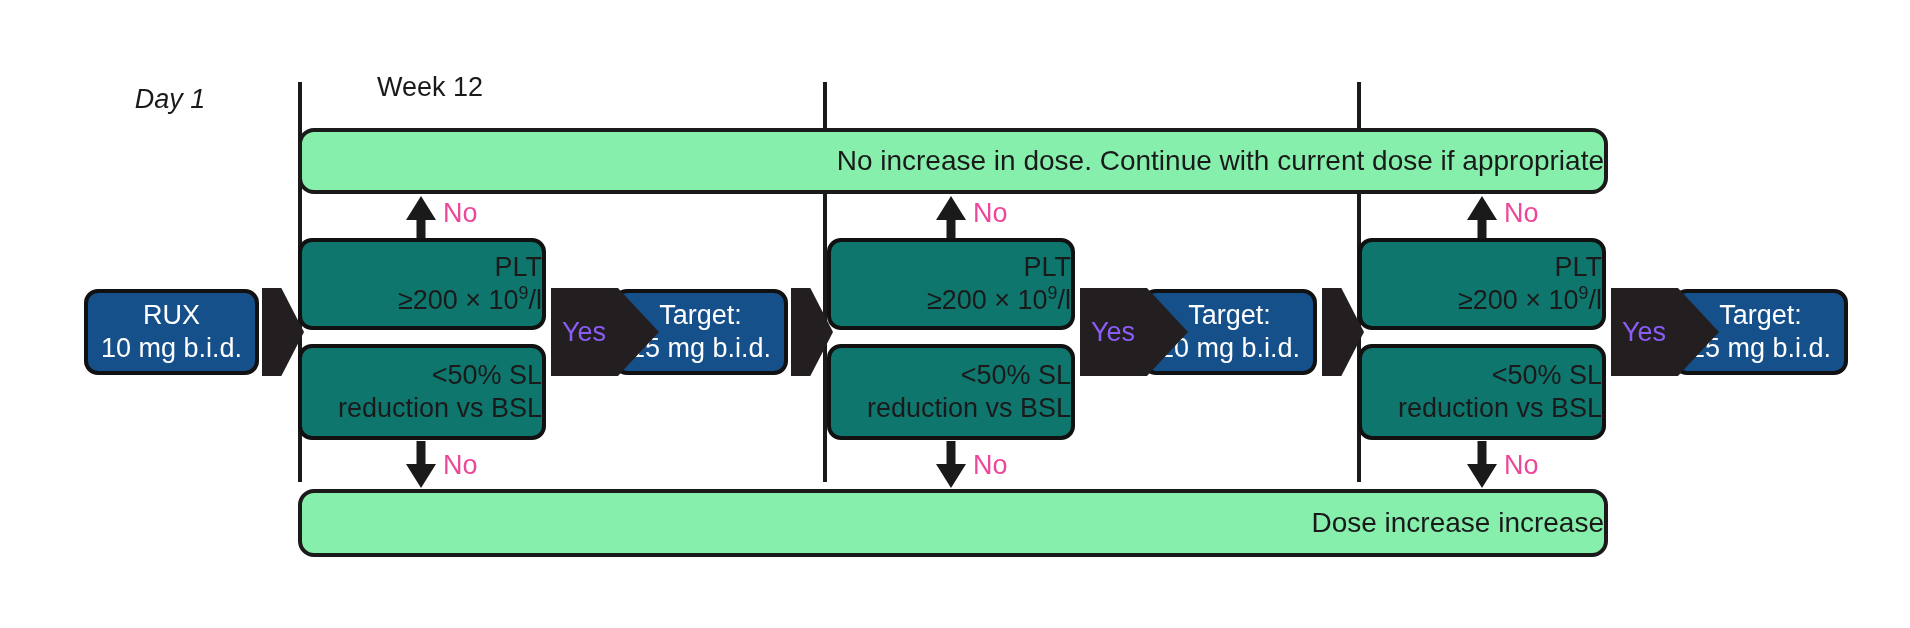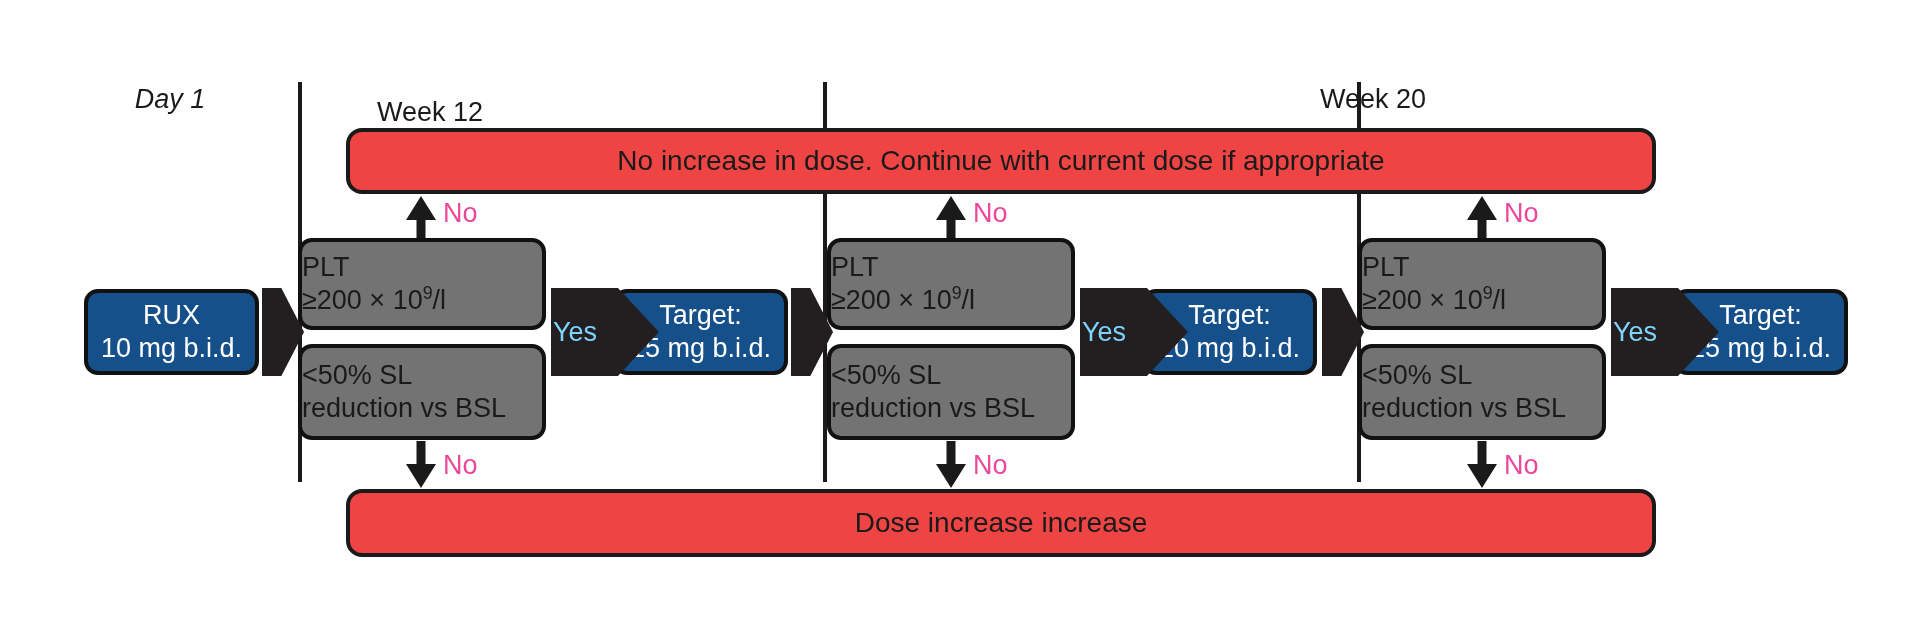--- a/index.html
+++ b/index.html
@@ -33,29 +33,28 @@
   .divider {
     position: absolute;
     width: 4px;
     background: #1a1a1a;
     z-index: 1;
   }
 
   
   .outcome-bar {
     position: absolute;
-    background: #ef4444;
+    background: #86efac;
     border: 4px solid #1a1a1a;
     border-radius: 16px;
     box-sizing: border-box;
     display: flex;
     align-items: center;
-    justify-content: center;
+    justify-content: flex-end;
     z-index: 4;
-    margin-left: 48px;
   }
   .outcome-bar span {
     font-size: 28px;
     color: #1a1a1a;
     white-space: nowrap;
   }
 
   
   .dose-box {
     position: absolute;
@@ -72,27 +71,27 @@
   .dose-box .line {
     font-size: 27px;
     color: #ffffff;
     line-height: 1.22;
     white-space: nowrap;
   }
 
   
   .criteria-box {
     position: absolute;
-    background: #737373;
+    background: #0f766e;
     border: 4px solid #111111;
     border-radius: 14px;
     box-sizing: border-box;
     display: flex;
     flex-direction: column;
-    align-items: flex-start;
+    align-items: flex-end;
     justify-content: center;
     z-index: 5;
   }
   .criteria-box .line {
     font-size: 27px;
     color: #1a1a1a;
     line-height: 1.22;
     white-space: nowrap;
   }
   .criteria-box .line sup {
@@ -109,22 +108,22 @@
     display: flex;
     align-items: center;
     justify-content: flex-start;
     clip-path: polygon(0% 0%, 62% 0%, 100% 50%, 62% 100%, 0% 100%);
   }
   .chevron.narrow {
     clip-path: polygon(0% 0%, 46% 0%, 100% 50%, 46% 100%, 0% 100%);
   }
   .chevron .yes-label {
     font-size: 27px;
-    color: #7dd3fc;
-    padding-left: 2px;
+    color: #8b5cf6;
+    padding-left: 11px;
     white-space: nowrap;
   }
 
   
   .no-arrow {
     position: absolute;
     z-index: 3;
   }
   .no-arrow .shaft {
     position: absolute;
@@ -165,22 +164,21 @@
     white-space: nowrap;
     z-index: 3;
   }
 </style>
 </head>
 <body>
 
 <div id="stage">
 
   <div class="period-label" style="left:60px; top:86px; width:220px;font-style:italic;">Day 1</div>
-  <div class="period-label" style="left:290px; top:74px; width:280px;margin-top:25px;">Week 12</div>
-  <div class="period-label" style="left:1233px; top:86px; width:280px;">Week 20</div>
+  <div class="period-label" style="left:290px; top:74px; width:280px;">Week 12</div>
 
   <div class="divider" style="left:298px; top:82px; height:400px;"></div>
   <div class="divider" style="left:823px; top:82px; height:400px;"></div>
   <div class="divider" style="left:1357px; top:82px; height:400px;"></div>
 
   <div class="outcome-bar" style="left:298px; top:128px; width:1310px; height:66px;">
     <span>No increase in dose. Continue with current dose if appropriate</span>
   </div>
 
   <div class="outcome-bar" style="left:298px; top:489px; width:1310px; height:68px;">

